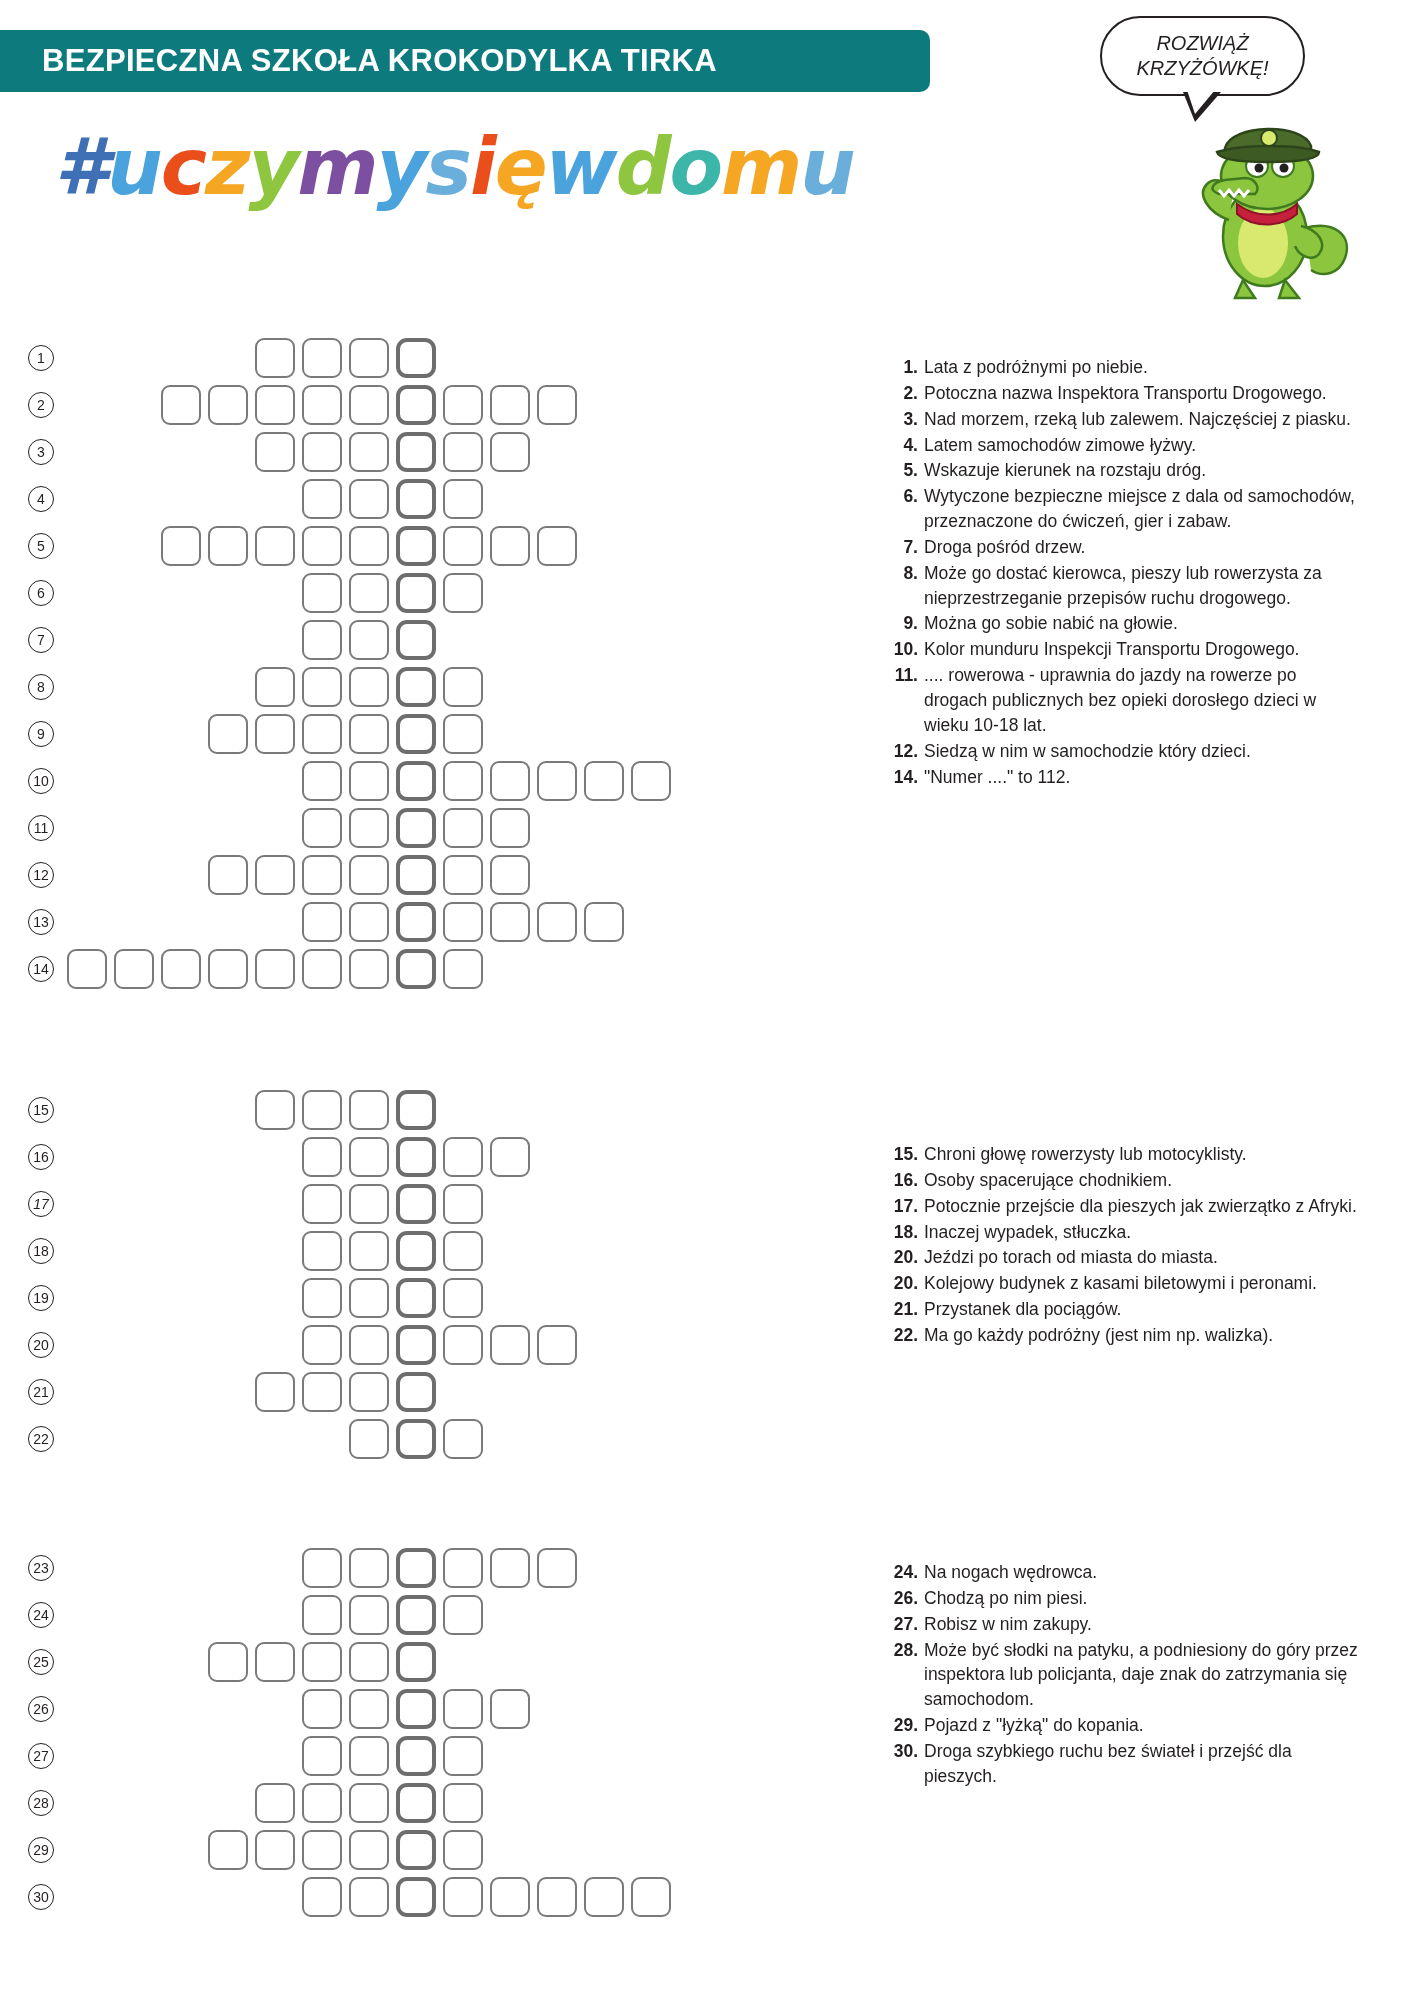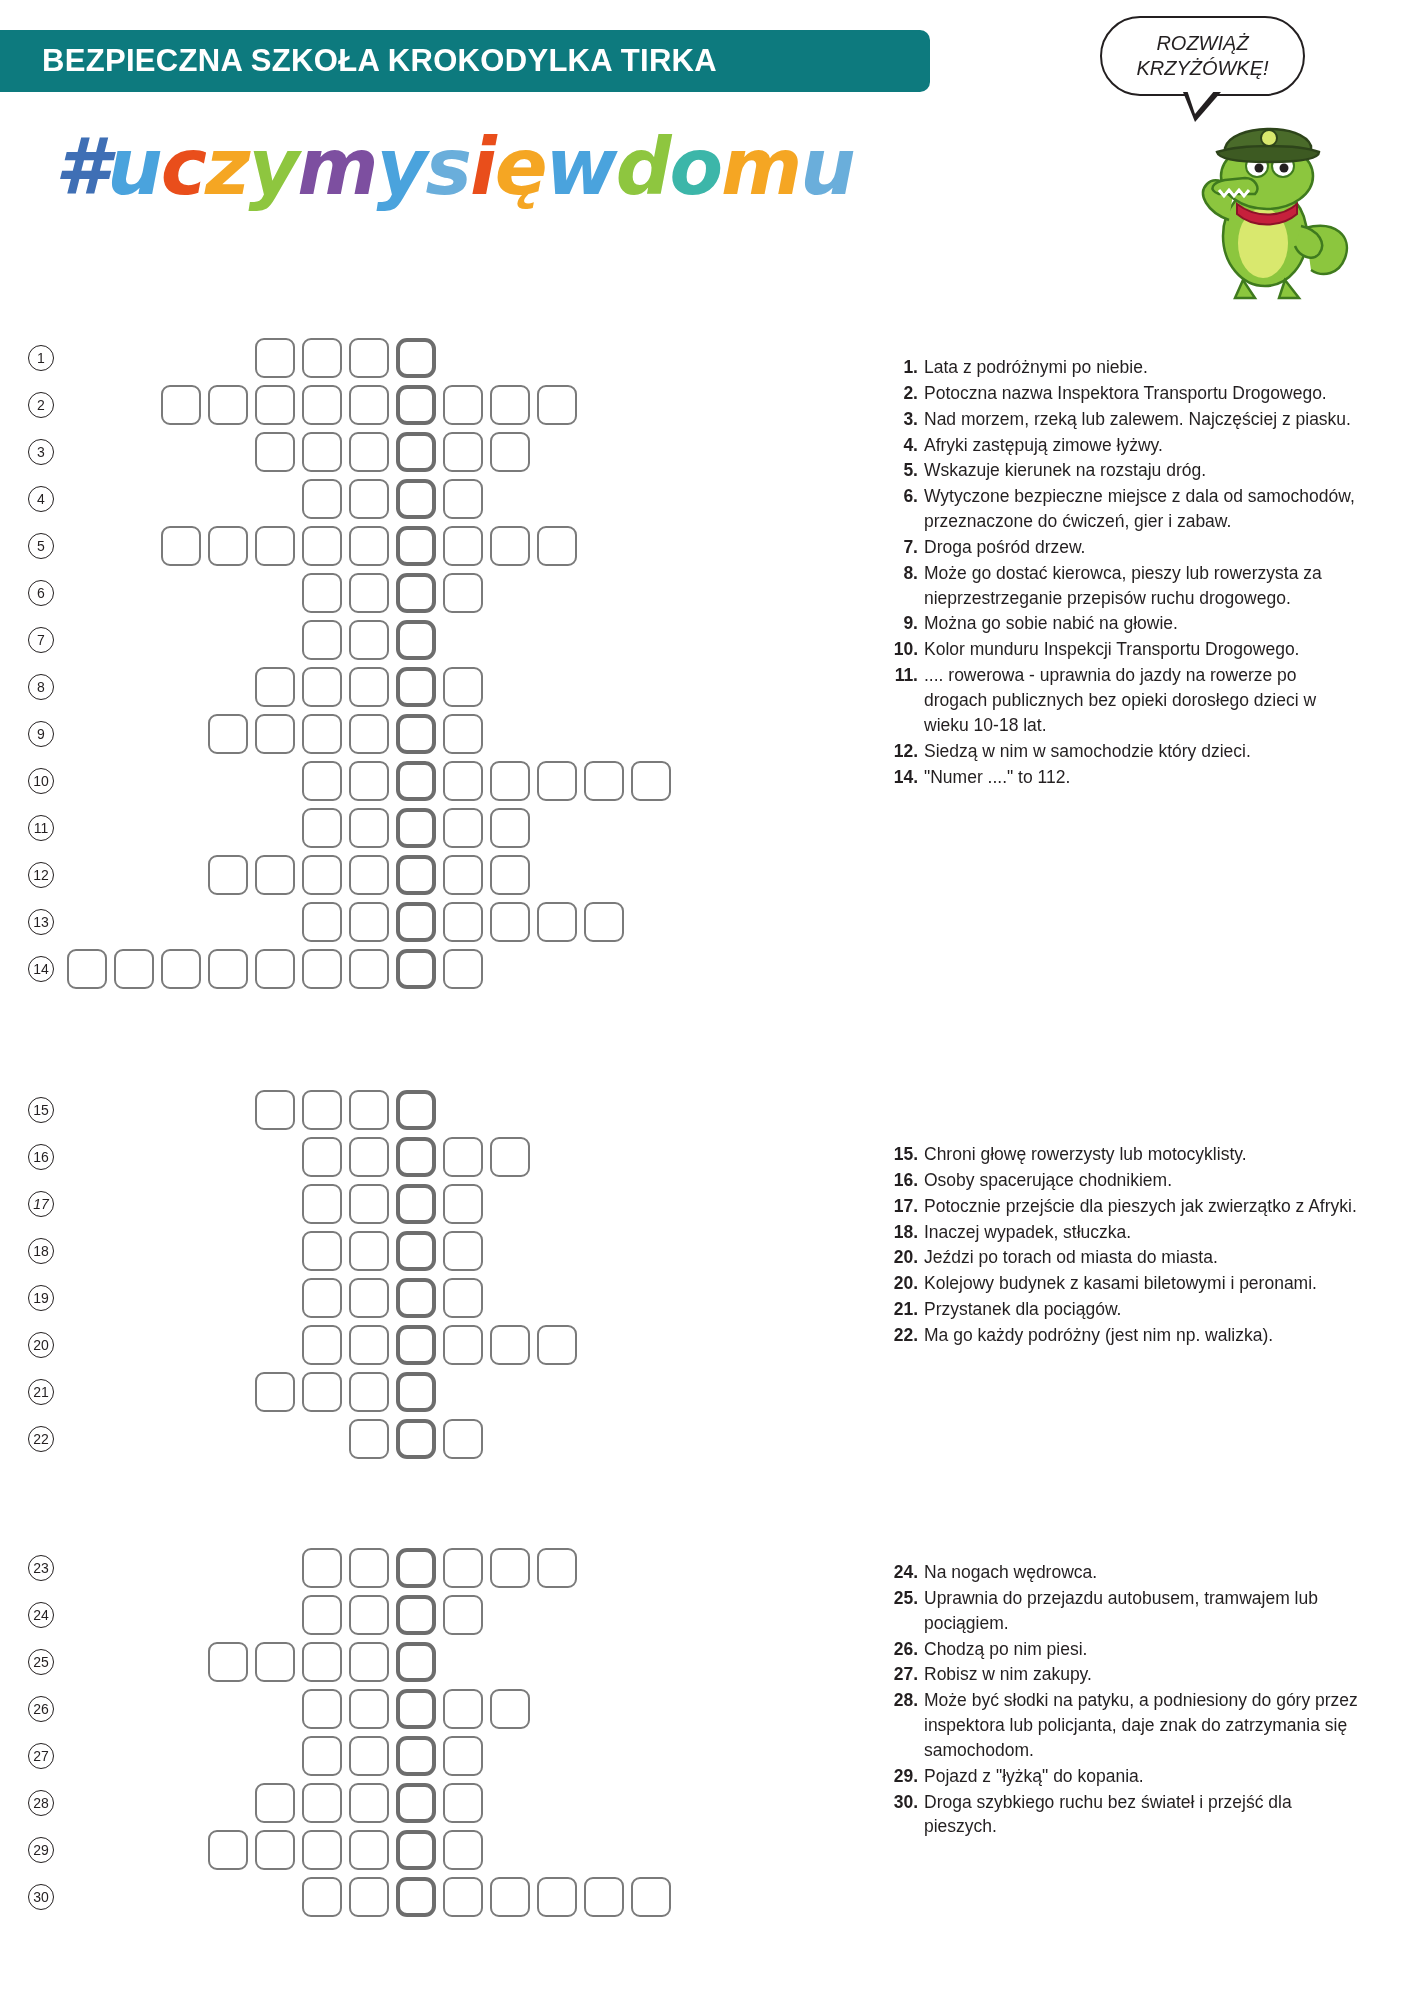--- a/index.html
+++ b/index.html
@@ -422,21 +422,21 @@
     <div class="clue">
       <div class="num">2.</div>
       <div class="txt">Potoczna nazwa Inspektora Transportu Drogowego.</div>
     </div>
     <div class="clue">
       <div class="num">3.</div>
       <div class="txt">Nad morzem, rzeką lub zalewem. Najczęściej z piasku.</div>
     </div>
     <div class="clue">
       <div class="num">4.</div>
-      <div class="txt">Afryki zastępują zimowe łyżwy.</div>
+      <div class="txt">Latem samochodów zimowe łyżwy.</div>
     </div>
     <div class="clue">
       <div class="num">5.</div>
       <div class="txt">Wskazuje kierunek na rozstaju dróg.</div>
     </div>
     <div class="clue">
       <div class="num">6.</div>
       <div class="txt">Wytyczone bezpieczne miejsce z dala od samochodów, przeznaczone do ćwiczeń, gier i zabaw.</div>
     </div>
     <div class="clue">
@@ -501,24 +501,20 @@
       <div class="num">22.</div>
       <div class="txt">Ma go każdy podróżny (jest nim np. walizka).</div>
     </div>
   </div>
 <div class="clues clues-3" id="clue-list-3">
     <div class="clue">
       <div class="num">24.</div>
       <div class="txt">Na nogach wędrowca.</div>
     </div>
     <div class="clue">
-      <div class="num">25.</div>
-      <div class="txt">Uprawnia do przejazdu autobusem, tramwajem lub pociągiem.</div>
-    </div>
-    <div class="clue">
       <div class="num">26.</div>
       <div class="txt">Chodzą po nim piesi.</div>
     </div>
     <div class="clue">
       <div class="num">27.</div>
       <div class="txt">Robisz w nim zakupy.</div>
     </div>
     <div class="clue">
       <div class="num">28.</div>
       <div class="txt">Może być słodki na patyku, a podniesiony do góry przez inspektora lub policjanta, daje znak do zatrzymania się  samochodom.</div>

